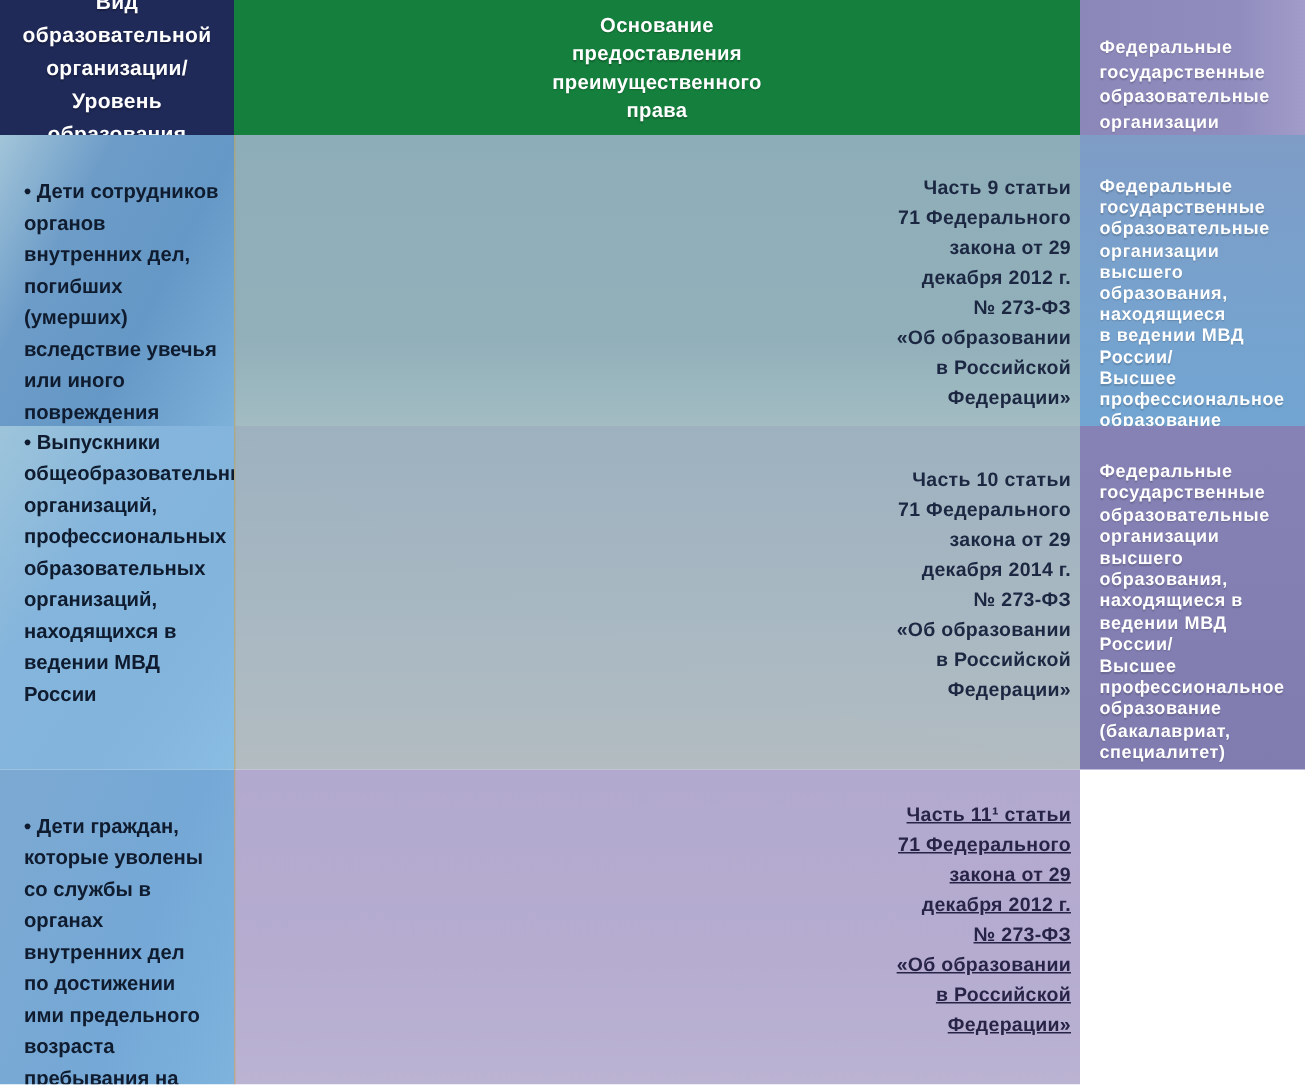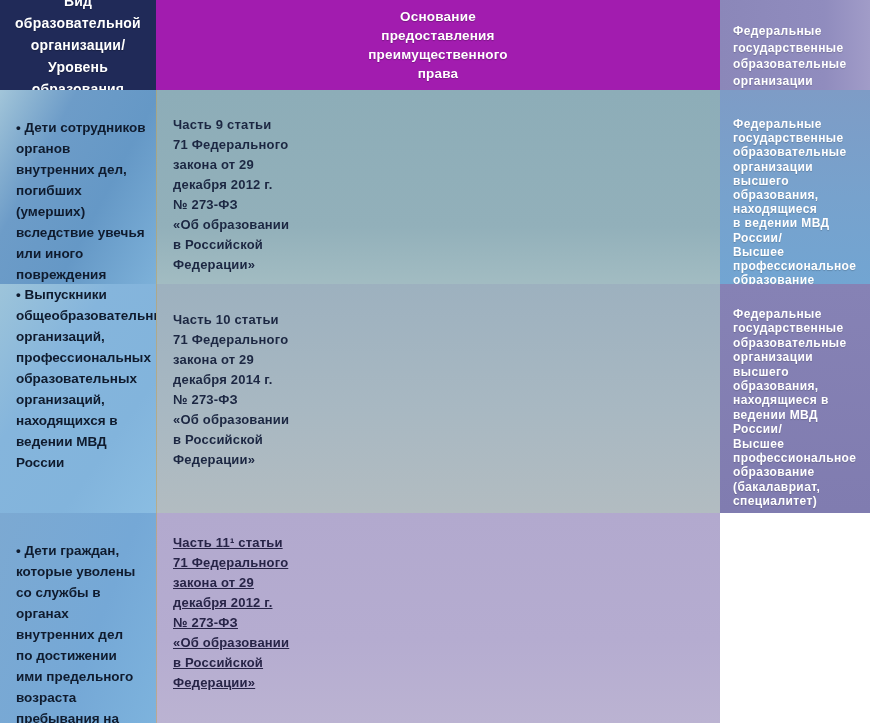--- a/index.html
+++ b/index.html
@@ -17,21 +17,21 @@
   .cell{box-sizing:border-box;overflow:hidden;}
 
   
   .hcell{
     display:flex;align-items:center;justify-content:center;
     text-align:center;color:#ffffff;white-space:pre-line;
     letter-spacing:0.2px;text-shadow:0 1px 1px rgba(0,0,0,0.25);
   }
   .hc1{background:#202a58;font-size:14px;line-height:22px;padding:0 6px;}
   .hc2{background:#3a3d74;font-size:14.5px;line-height:23px;padding:0 30px;}
-  .hc3{background:#a21caf;font-size:13.5px;line-height:19px;padding:0 6px;}
+  .hc3{background:#15803d;font-size:13.5px;line-height:19px;padding:0 6px;}
 
   
   .org{
     color:#ffffff;white-space:pre-line;letter-spacing:0.4px;
     padding-left:13px;padding-right:6px;
     text-shadow:0 1px 1px rgba(0,0,0,0.18);
     font-size:12px;
   }
   .org-r1{background:linear-gradient(90deg,#8b87b9 0%,#908cbe 70%,#a19cc8 100%);
           padding-top:23px;line-height:16.6px;}
@@ -51,20 +51,21 @@
   .mid-r2{background:linear-gradient(125deg,#9dc4da 0%,#85b5dc 35%,#82b4dc 70%,#8abde2 100%);
           }
   .mid-r3{background:linear-gradient(110deg,#7ca9d2 0%,#75a8d6 60%,#7db3dd 100%);
           padding-top:27px;}
 
   
   .basis{
     color:#1c2742;font-size:13px;line-height:20px;white-space:pre-line;
     padding-left:16px;padding-right:6px;letter-spacing:0.2px;
     border-left:1px solid rgba(186,160,95,0.55);
+    text-align:right;
   }
   .basis-r1{background:linear-gradient(180deg,#8dadb8 0%,#92b0ba 70%,#a2bcc2 100%);
             padding-top:25px;}
   .basis-r2{background:linear-gradient(180deg,#9db1bf 0%,#a8b8c2 55%,#b2bcc1 100%);
             padding-top:26px;}
   .basis-r3{background:linear-gradient(180deg,#b2a9ce 0%,#b5acd0 60%,#bbb3d2 100%);
             padding-top:20px;color:#272447;text-decoration:underline;}
 </style>
 </head>
 <body>

